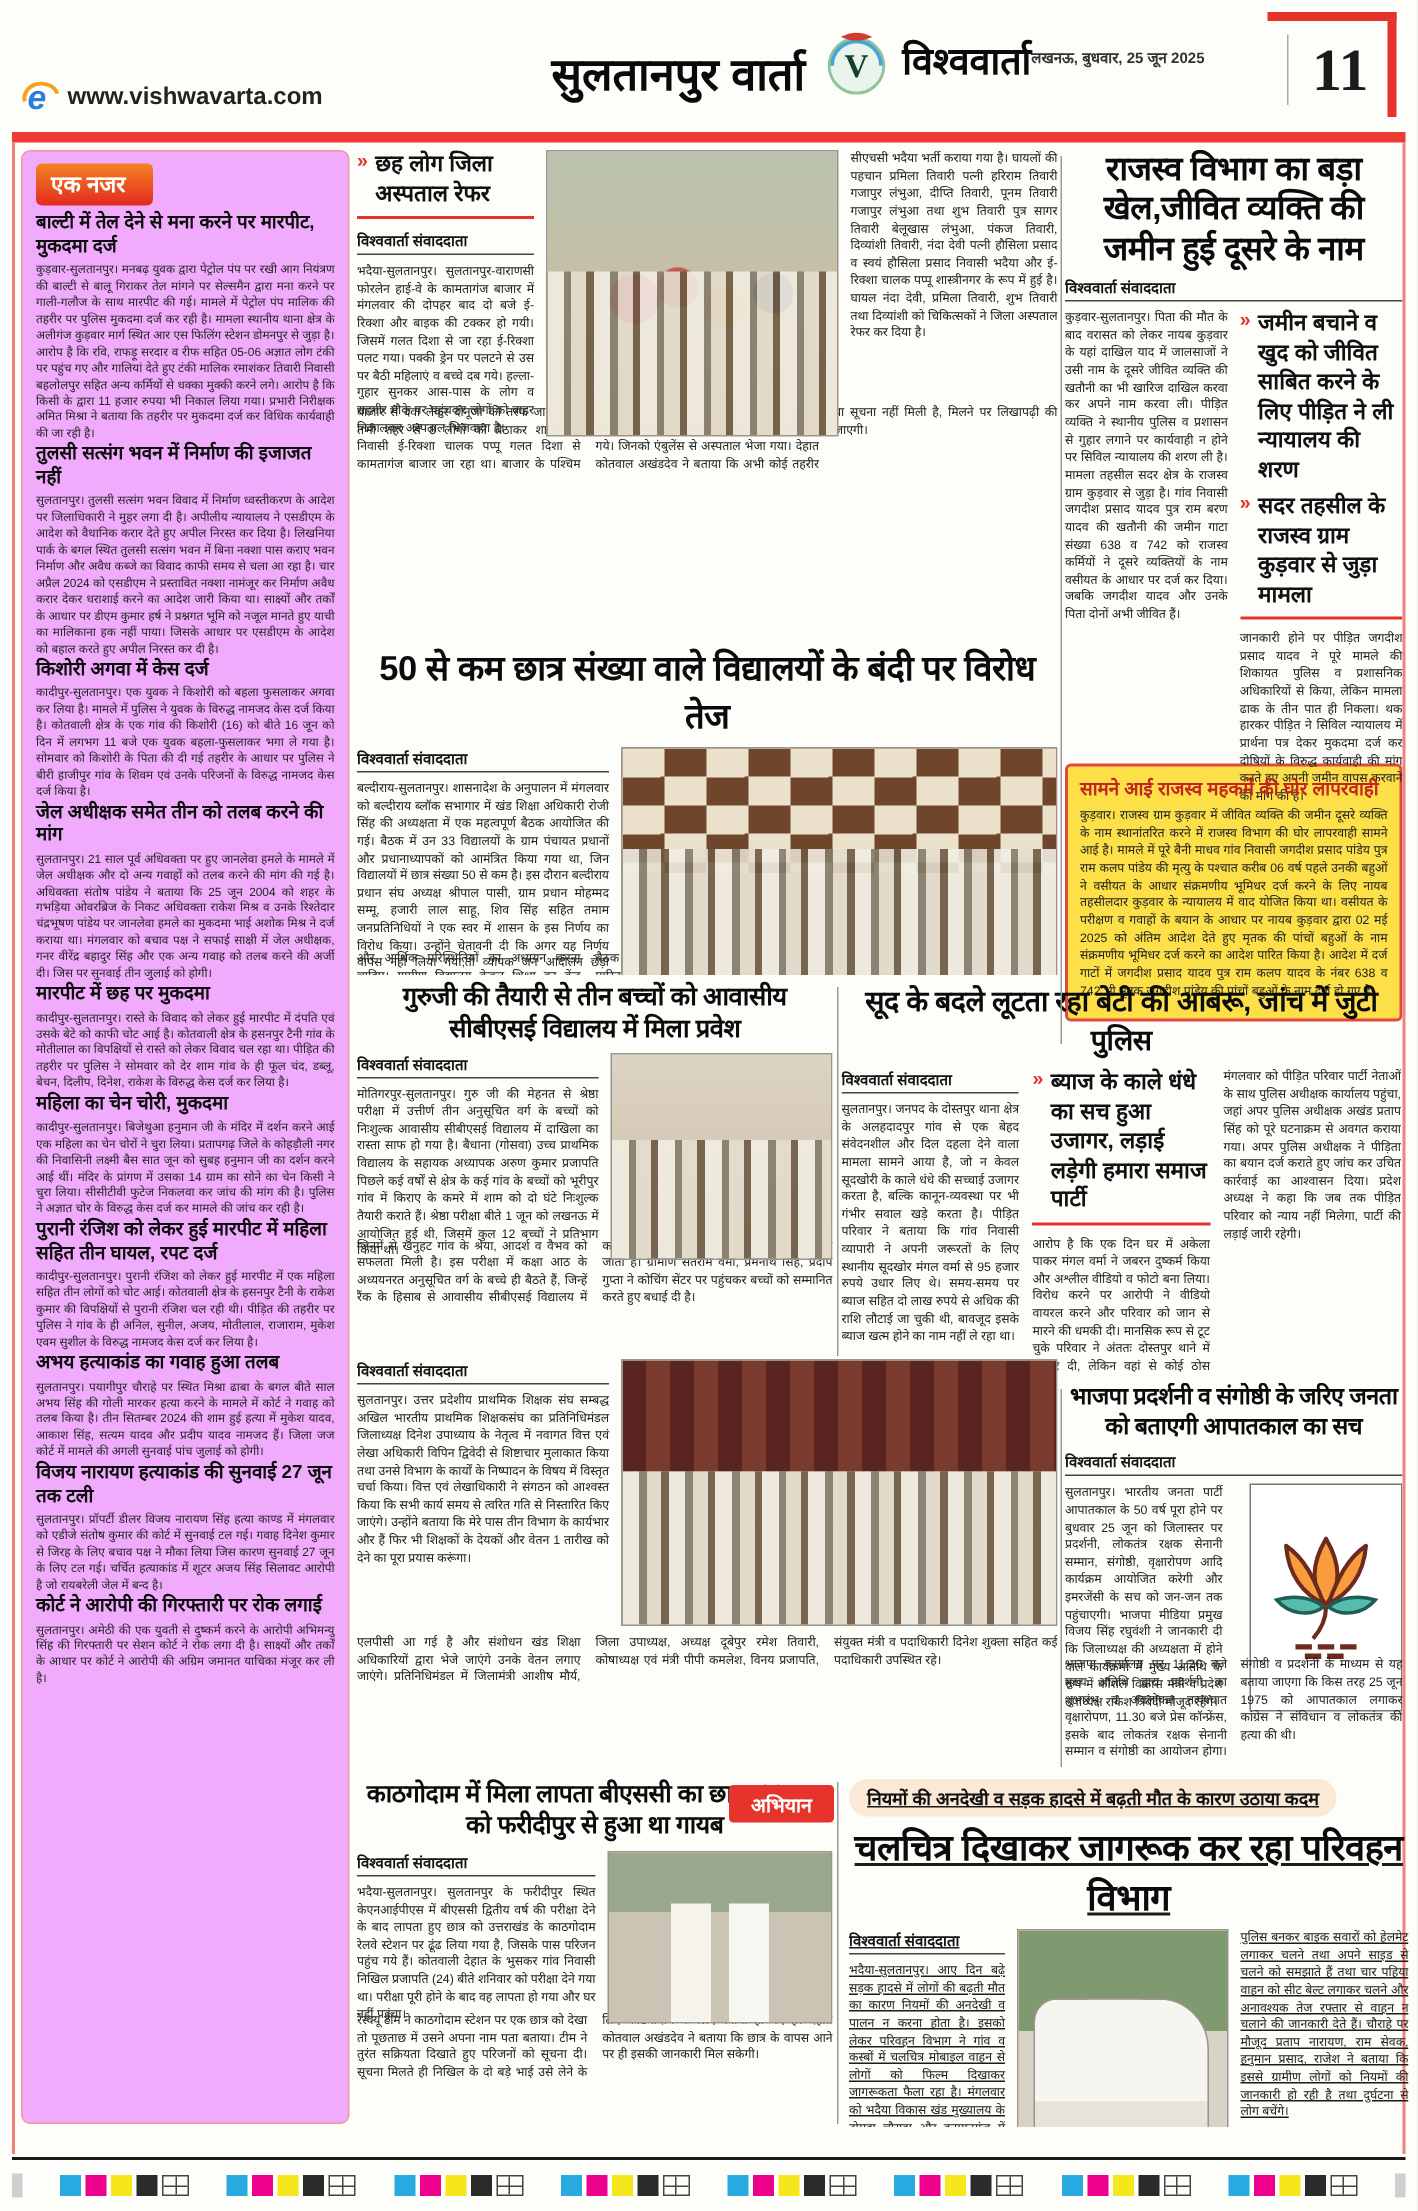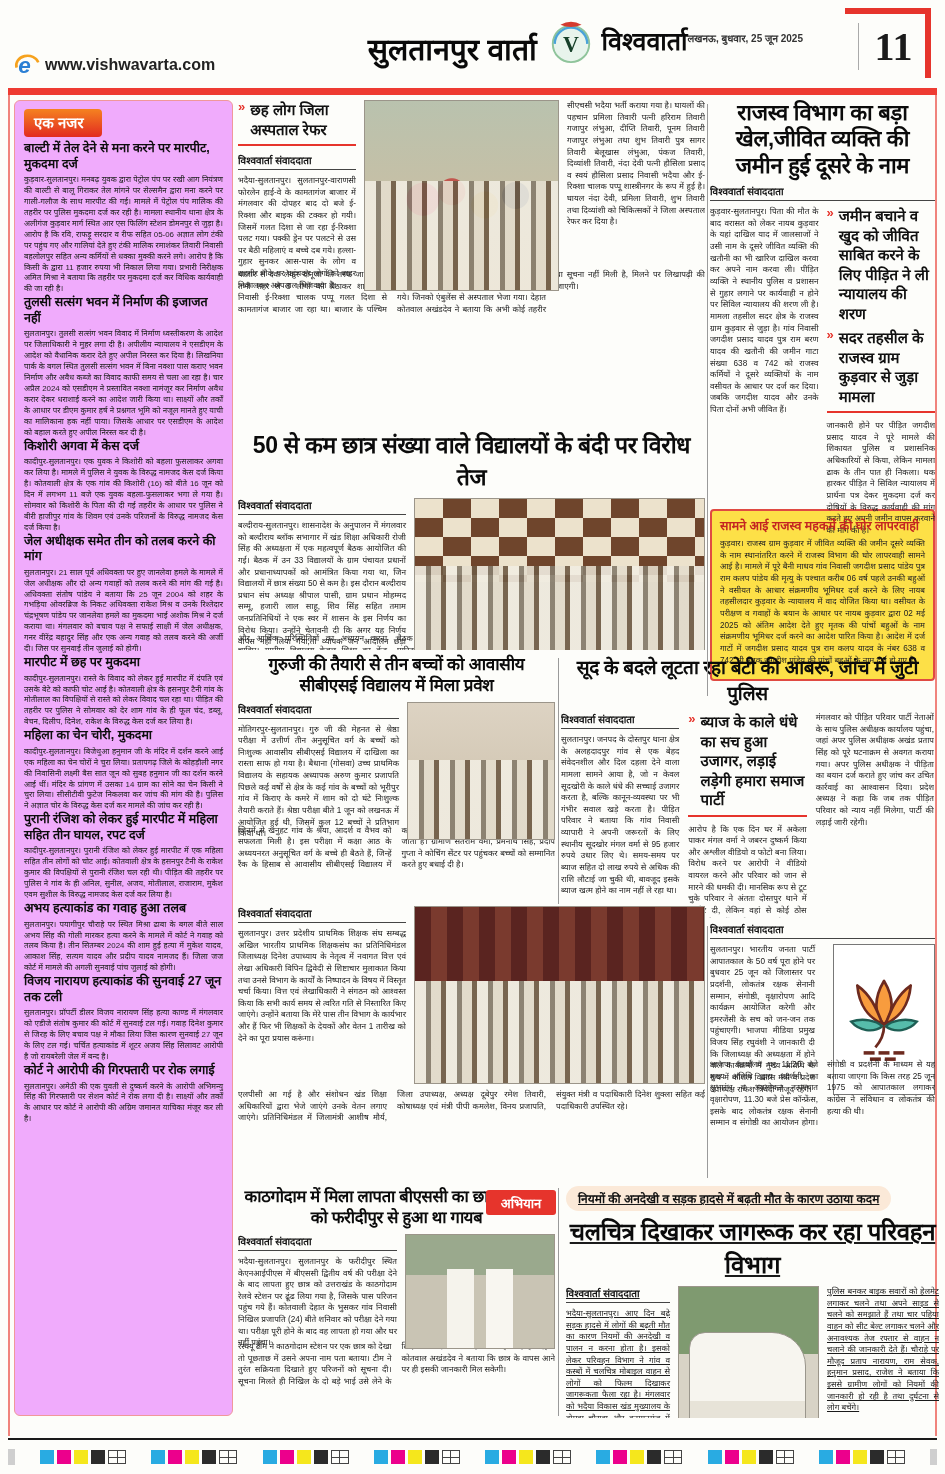--- a/index.html
+++ b/index.html
@@ -299,20 +299,21 @@
       <div>
         <span class="byline">विश्ववार्ता संवाददाता</span>
         <p class="bodytxt">सुलतानपुर। उत्तर प्रदेशीय प्राथमिक शिक्षक संघ सम्बद्ध अखिल भारतीय प्राथमिक शिक्षकसंघ का प्रतिनिधिमंडल जिलाध्यक्ष दिनेश उपाध्याय के नेतृत्व में नवागत वित्त एवं लेखा अधिकारी विपिन द्विवेदी से शिष्टाचार मुलाकात किया तथा उनसे विभाग के कार्यों के निष्पादन के विषय में विस्तृत चर्चा किया। वित्त एवं लेखाधिकारी ने संगठन को आश्वस्त किया कि सभी कार्य समय से त्वरित गति से निस्तारित किए जाएंगे। उन्होंने बताया कि मेरे पास तीन विभाग के कार्यभार और हैं फिर भी शिक्षकों के देयकों और वेतन 1 तारीख को देने का पूरा प्रयास करूंगा।</p>
       </div>
       <div class="photo ph-meet people"></div>
     </div>
     <div class="bodytxt tea-bottom">एलपीसी आ गई है और संशोधन खंड शिक्षा अधिकारियों द्वारा भेजे जाएंगे उनके वेतन लगाए जाएंगे। प्रतिनिधिमंडल में जिलामंत्री आशीष मौर्य, जिला उपाध्यक्ष, अध्यक्ष दूबेपुर रमेश तिवारी, कोषाध्यक्ष एवं मंत्री पीपी कमलेश, विनय प्रजापति, संयुक्त मंत्री व पदाधिकारी दिनेश शुक्ला सहित कई पदाधिकारी उपस्थित रहे।</div>
   </div>
 
   <div class="art a-bjp">
+    <h2>भाजपा प्रदर्शनी व संगोष्ठी के जरिए जनता को बताएगी आपातकाल का सच</h2>
     <span class="byline">विश्ववार्ता संवाददाता</span>
     <div class="grid bjp-grid">
       <p class="bodytxt">सुलतानपुर। भारतीय जनता पार्टी आपातकाल के 50 वर्ष पूरा होने पर बुधवार 25 जून को जिलास्तर पर प्रदर्शनी, लोकतंत्र रक्षक सेनानी सम्मान, संगोष्ठी, वृक्षारोपण आदि कार्यक्रम आयोजित करेगी और इमरजेंसी के सच को जन-जन तक पहुंचाएगी। भाजपा मीडिया प्रमुख विजय सिंह रघुवंशी ने जानकारी दी कि जिलाध्यक्ष की अध्यक्षता में होने वाले कार्यक्रमों में मुख्य अतिथि के रूप में कौशल विकास मंत्री व प्रदेश उपाध्यक्ष राकेश त्रिवेदी मौजूद रहेंगे।</p>
       <div class="lotus-box">
         <svg width="94" height="100" viewBox="0 0 120 120">
           <g stroke="#6d2a1f" stroke-width="3.5" fill="#f89c3e" stroke-linejoin="round">
             <path d="M60 10 C47 32 47 52 60 66 C73 52 73 32 60 10Z"></path>
             <path d="M26 16 C28 40 40 57 58 65 C50 44 42 27 26 16Z"></path>
             <path d="M94 16 C92 40 80 57 62 65 C70 44 78 27 94 16Z"></path>
           </g>

